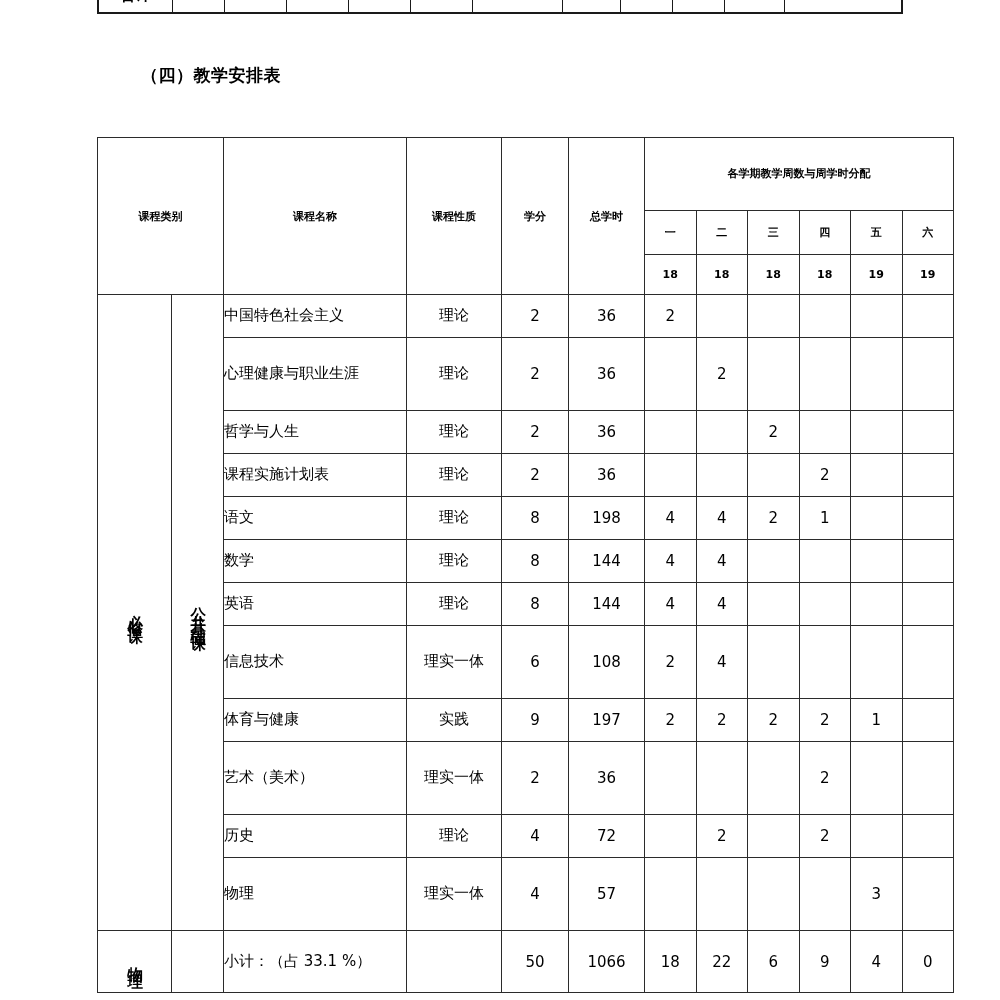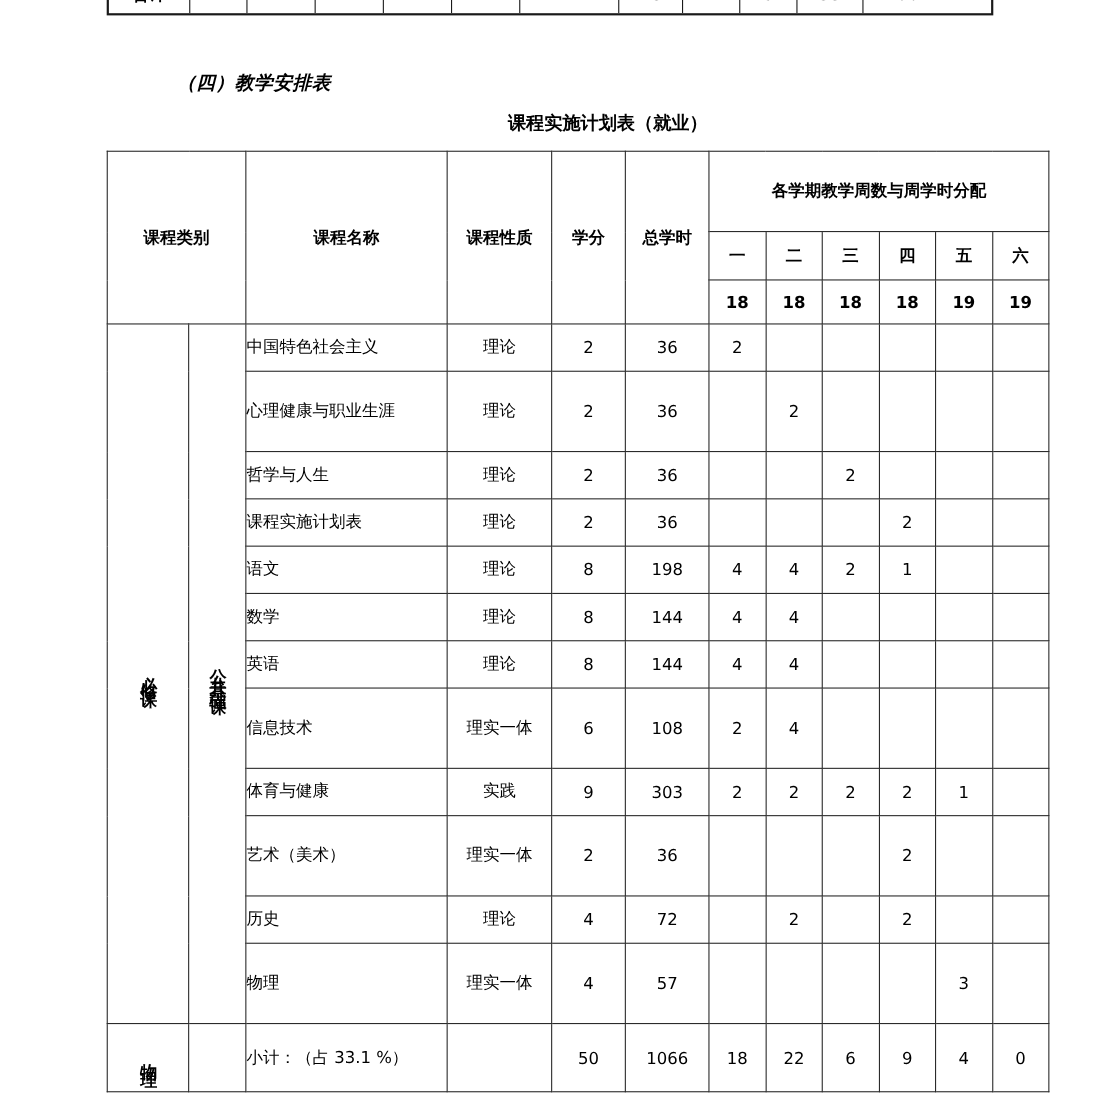--- a/index.html
+++ b/index.html
@@ -23,24 +23,23 @@
     border-right:1.5px solid #1a1a1a;
     box-sizing:border-box;
     display:flex;align-items:center;justify-content:center;
     font-weight:bold;font-size:15px;
     padding-bottom:2px;
   }
   .top-frag > div:last-child{border-right:none;}
 
   
   .sec-heading{
-    position:absolute;left:161px;top:64px;
+    position:absolute;left:141px;top:64px;
     font-size:17px;font-weight:bold;letter-spacing:.5px;
     white-space:nowrap;
-    font-style:italic;
   }
   .tbl-title{
     position:absolute;left:0;top:101px;width:1000px;
     text-align:center;font-size:16.5px;font-weight:bold;
     padding-left:105px;box-sizing:border-box;
     white-space:nowrap;
   }
 
   
   .tbl-wrap{
@@ -55,21 +54,21 @@
   }
   table.plan td,table.plan th{
     border:1.3px solid #2b2b2b;
     padding:0;
     vertical-align:middle;
     font-weight:normal;
   }
   table.plan thead th{
     font-weight:bold;
     text-align:center;
-    font-size:15px;
+    font-size:11px;
   }
   .outer-top td,.outer-top th{border-top:2.2px solid #111;}
   .colgroup-border{border-left:1.8px solid #1a1a1a !important;}
 
   .hdr-main{height:156px;}
   .hdr-sem{height:44px;}
   .hdr-wk{height:40px;}
 
   .c-cat{width:74px;}
   .c-sub{width:52px;}
@@ -124,21 +123,20 @@
     <div style="width:62px">2</div>
     <div style="width:90px"></div>
     <div style="width:58px">18</div>
     <div style="width:52px">2</div>
     <div style="width:52px">6</div>
     <div style="width:60px">33</div>
     <div style="width:70px">100</div>
   </div>
 
   <div class="sec-heading">（四）教学安排表</div>
-  <div class="tbl-title">课程实施计划表（就业）</div>
 
   <div class="tbl-wrap">
     <table class="plan">
       <colgroup>
         <col class="c-cat">
           <col class="c-sub">
           <col class="c-name">
           <col class="c-nat">
         <col class="c-cred">
           <col class="c-hours">
@@ -279,21 +277,21 @@
             <td class="semnum">4</td>
             <td class="semnum"></td>
             <td class="semnum"></td>
             <td class="semnum"></td>
             <td class="semnum"></td>
           </tr>
           <tr class="r-1line">
             <td class="cname">体育与健康</td>
             <td class="cnat">实践</td>
             <td class="num">9</td>
-            <td class="num">303</td>
+            <td class="num">197</td>
             <td class="semnum colgroup-border">2</td>
             <td class="semnum">2</td>
             <td class="semnum">2</td>
             <td class="semnum">2</td>
             <td class="semnum">1</td>
             <td class="semnum"></td>
           </tr>
           <tr class="r-2line">
             <td class="cname">艺术（美术）</td>
             <td class="cnat">理实一体</td>

